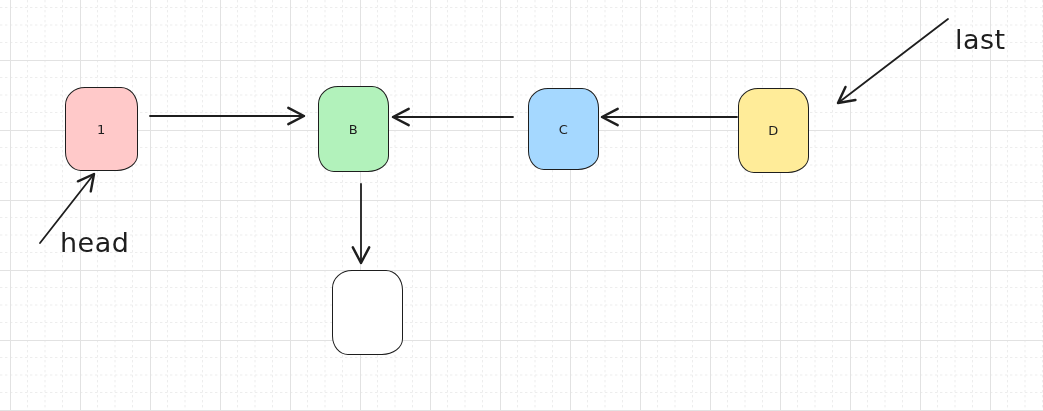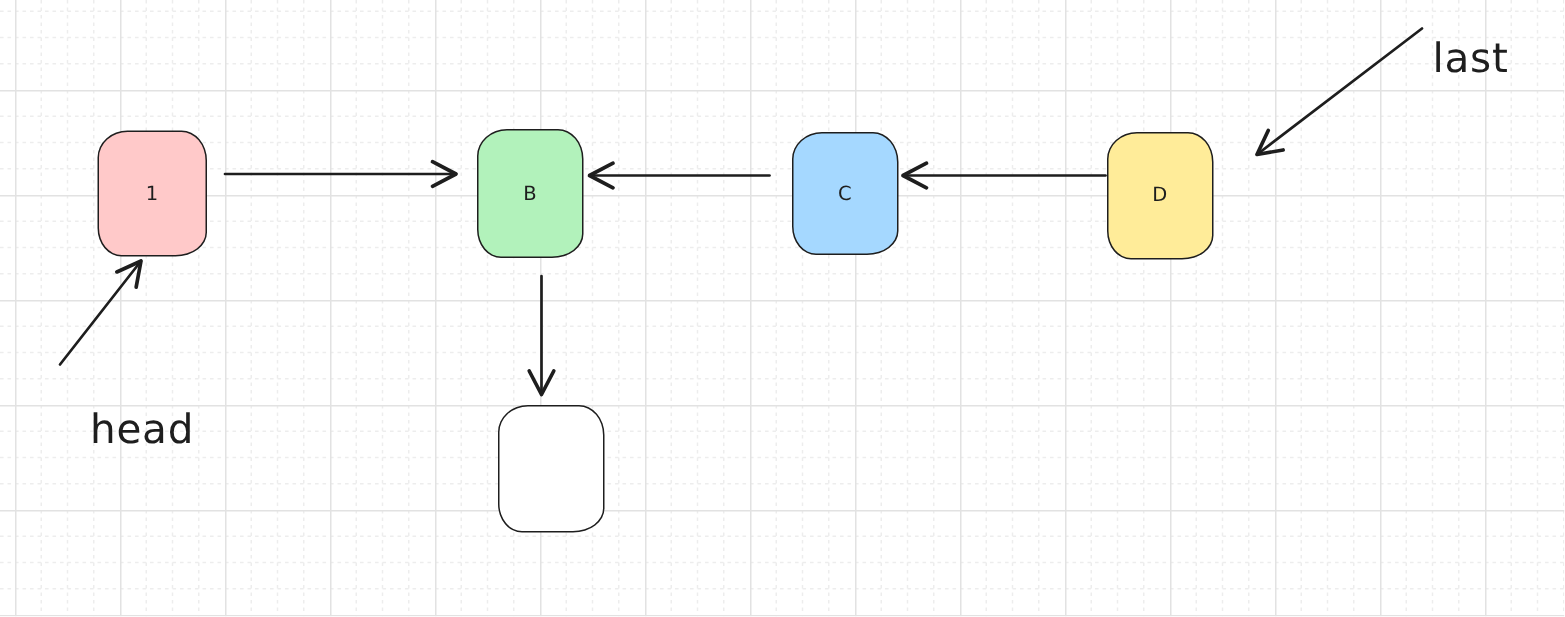--- a/index.html
+++ b/index.html
@@ -35,21 +35,21 @@
     font-size: 27px;
     color: #1e1e1e;
     white-space: nowrap;
     letter-spacing: 0.5px;
   }
   .n1 { left: 65px;  top: 87px;  width: 73px; height: 84px; }
   .nb { left: 318px; top: 86px;  width: 71px; height: 86px; }
   .nc { left: 528px; top: 88px;  width: 71px; height: 82px; }
   .nd { left: 738px; top: 88px;  width: 71px; height: 85px; }
   .ne { left: 332px; top: 270px; width: 71px; height: 85px; }
-  .head-label { left: 60px;  top: 227px; margin-top: 44px; }
+  .head-label { left: 60px;  top: 227px; }
   .last-label { left: 942px; top: 24px; margin-left: 13px; }
 </style>
 </head>
 <body>
 
 <div class="canvas">
 
   <svg class="layer" viewBox="0 0 1043 411" xmlns="http://www.w3.org/2000/svg">
     <defs>
       <pattern id="grid" width="70" height="70" patternUnits="userSpaceOnUse" patternTransform="translate(10,60)">

